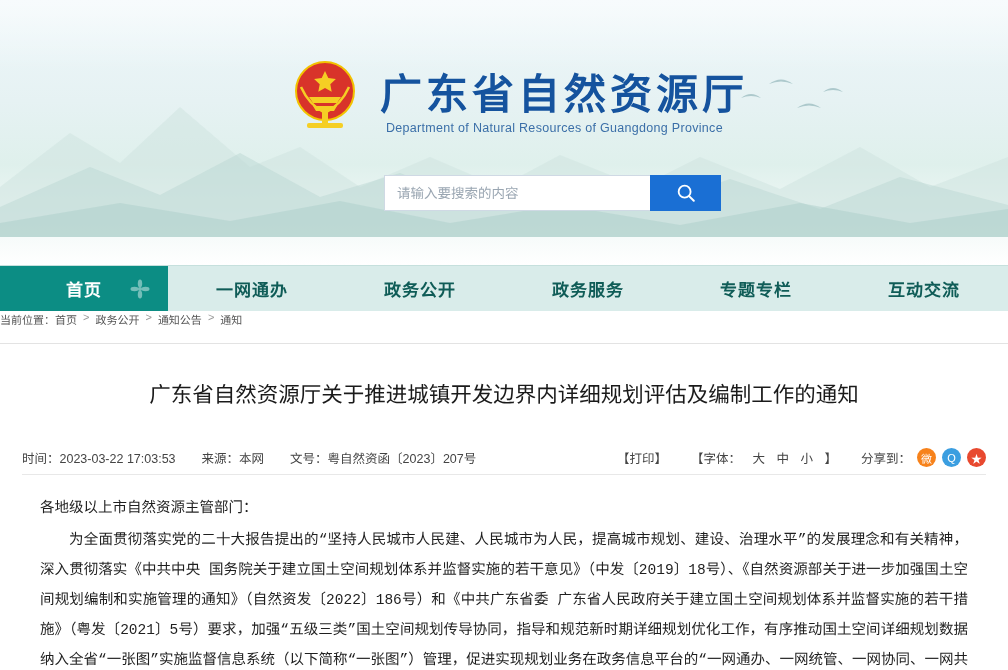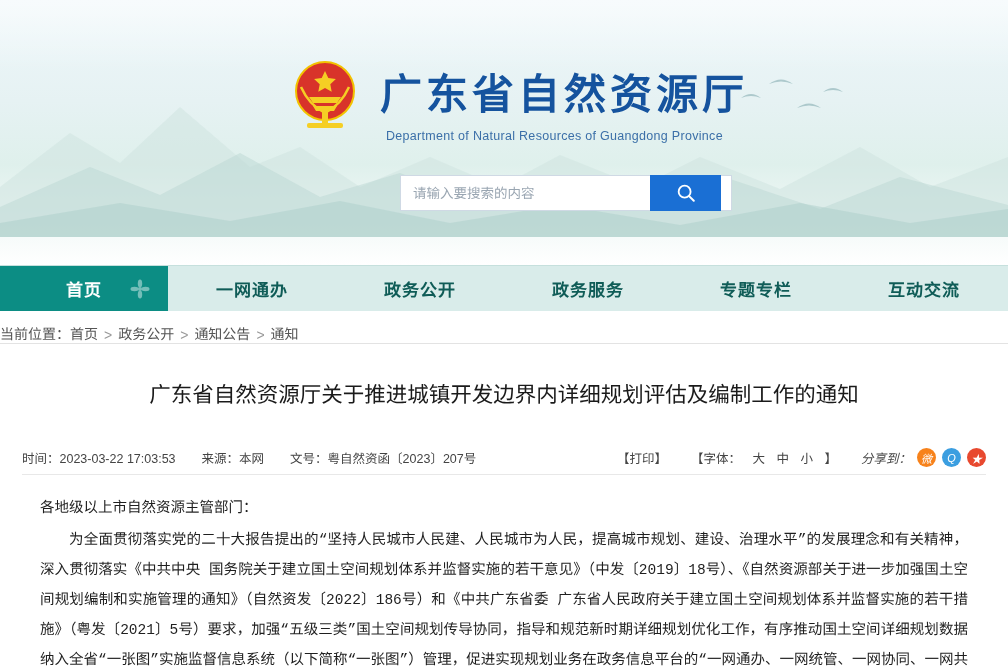--- a/index.html
+++ b/index.html
@@ -26,27 +26,27 @@
   .emblem{
     position:absolute; left:289px; top:57px; width:72px; height:80px;
   }
   .site-title{
     position:absolute; left:380px; top:60px;
     font-family:"Liberation Serif", serif;
     font-size:42px; font-weight:bold; color:#15539e;
     letter-spacing:4px; white-space:nowrap;
   }
   .site-sub{
-    position:absolute; left:386px; top:129px;
+    position:absolute; left:386px; top:121px;
     font-size:12.5px; color:#3b6fa8; letter-spacing:.3px; white-space:nowrap;
   }
 
   
   .searchbox{
-    position:absolute; left:400px; top:175px; width:332px; height:36px;
+    position:absolute; left:384px; top:175px; width:332px; height:36px;
     background:#fff; border:1px solid #cfd9e4;
   }
   .searchbox input{
     width:100%; height:100%; border:0; outline:none; padding:0 12px;
     font-size:13.5px; color:#333; background:transparent;
     font-family:"Liberation Sans", sans-serif;
   }
   .searchbox input::placeholder{ color:#9aa6b2; }
   .search-btn{
     position:absolute; left:650px; top:175px; width:71px; height:36px;
@@ -70,22 +70,22 @@
   }
   .nav .item.active::after{
     content:""; position:absolute; right:-0px; top:0; bottom:0; width:0;
   }
   .nav-flower{
     position:absolute; left:130px; top:13px; width:20px; height:20px; opacity:.5;
   }
 
   
   .crumbs{
-    width:1008px; height:32px; display:flex; align-items:flex-end;
-    font-size:14px; color:#555; padding-left:0px;
+    width:1008px; height:32px; display:flex; align-items:flex-start;
+    font-size:11px; color:#555; padding-left:0px;
     background:#fff;
   }
   .crumbs a{ color:#555; text-decoration:none; }
   .crumbs .sep{ margin:0 6px; color:#999; }
 
   
   .page{
     width:1008px; border-top:1px solid #e3e3e3; background:#fff;
     padding:0 22px;
   }
@@ -94,21 +94,21 @@
     font-family:"Liberation Serif", serif;
     padding:36px 40px 0; line-height:1.45;
   }
   .meta{
     margin-top:30px; height:34px; display:flex; align-items:center;
     font-size:12.5px; color:#444; border-bottom:1px solid #e8e8e8;
   }
   .meta .left{ display:flex; align-items:flex-start; gap:26px; }
   .meta .right{ margin-left:auto; display:flex; align-items:center; gap:20px; }
   .meta .fsz span{ margin:0 4px; cursor:pointer;font-family:Liberation Mono, monospace; }
-  .share{ display:flex; align-items:flex-end; gap:6px;font-style:italic; }
+  .share{ display:flex; align-items:flex-end; gap:6px; }
   .dot{
     width:19px; height:19px; border-radius:50%; display:inline-flex;
     align-items:center; justify-content:center; color:#fff; font-size:11px;
   }
   .dot.o{ background:#f7821b; }
   .dot.b{ background:#3b9ee0; }
   .dot.r{ background:#e8492f; }
 
   .body{
     padding-top:18px; font-size:14.5px; line-height:30px; color:#1f1f1f;

